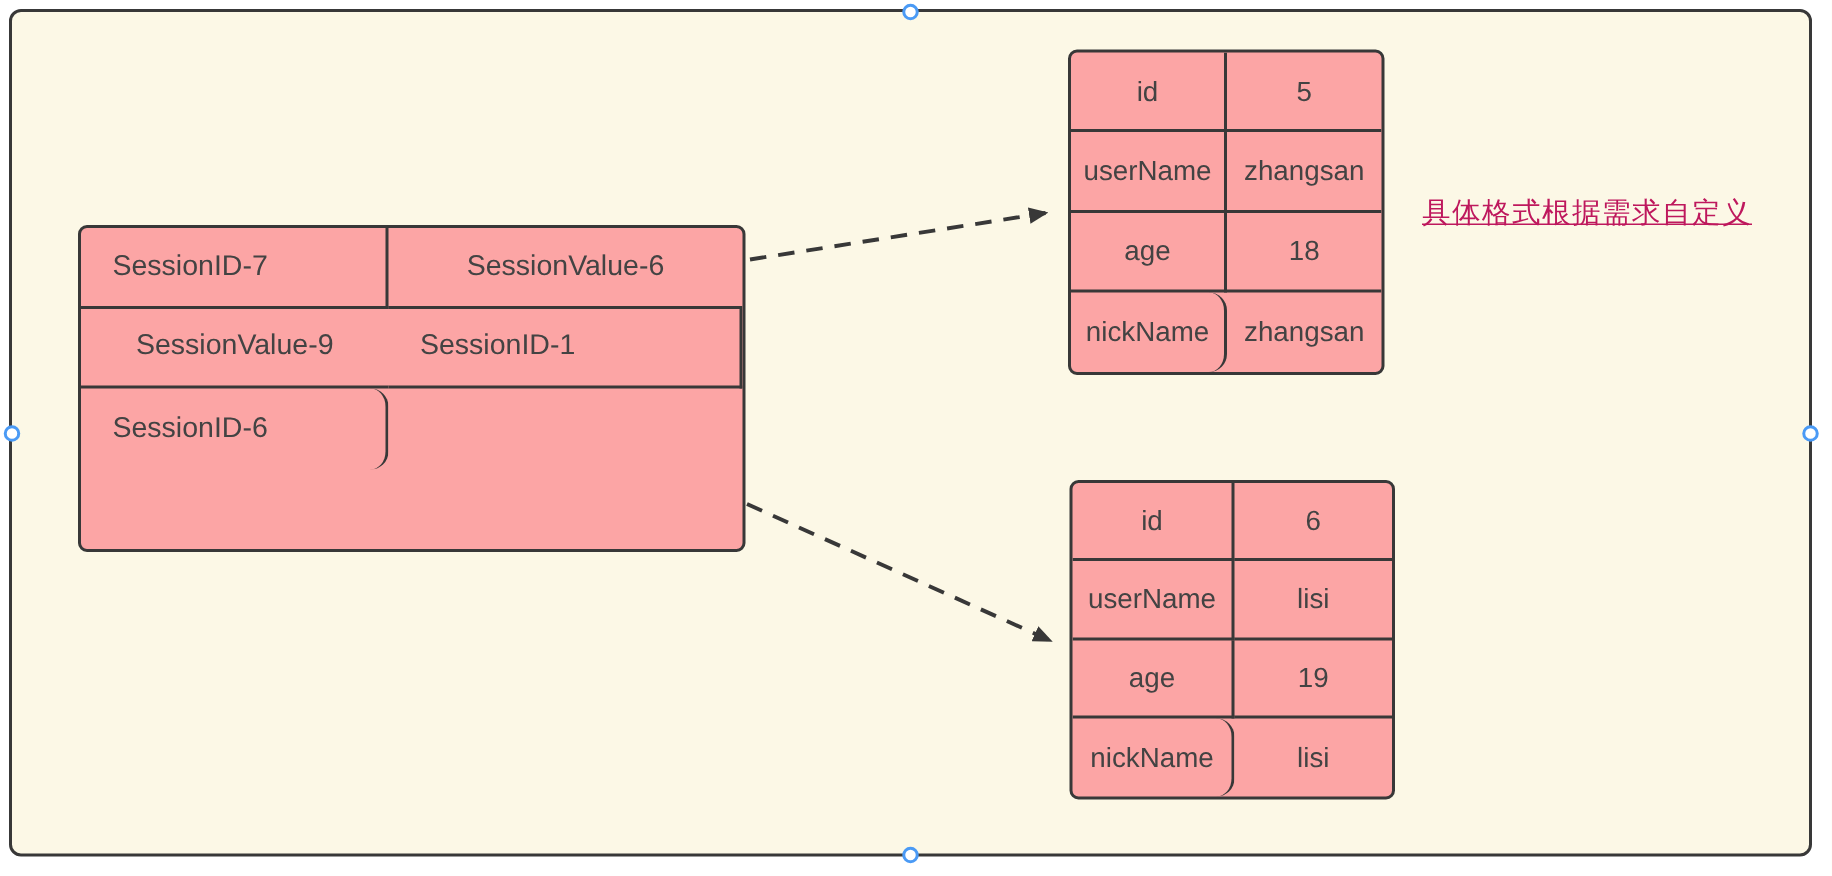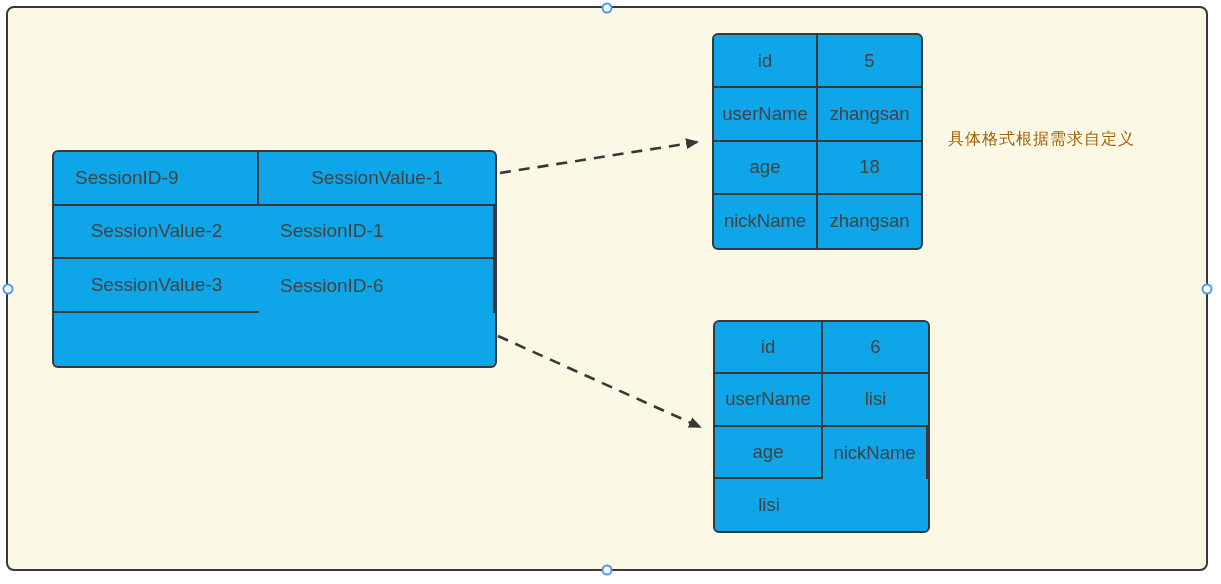--- a/index.html
+++ b/index.html
@@ -41,38 +41,38 @@
   }
   .handle-top    { left: 607px; top: 8px;  }
   .handle-bottom { left: 607px; top: 570px;}
   .handle-left   { left: 8px;   top: 289px;}
   .handle-right  { left: 1207px;top: 289px;}
 
   
   .tbl {
     position: absolute;
     display: grid;
-    background: #0ea5e9;
+    background: #fca5a5;
     border: 2px solid #383838;
     border-radius: 6px;
     overflow: hidden;
     color: #434343;
     z-index: 10;
   }
   .tbl .cell {
     display: flex;
     align-items: center;
     justify-content: center;
     border-right: 2px solid #383838;
     border-bottom: 2px solid #383838;
     white-space: nowrap;
     overflow: hidden;
   }
   .tbl .cell.last-col { border-right: none; }
-  .tbl .cell.last-row { border-bottom: none; }
+  .tbl .cell.last-row { border-bottom: none; border-radius: 12px; }
 
   
   .session-tbl {
     left: 52px;
     top: 150px;
     width: 441px;
     height: 214px;
     grid-template-columns: 205px 1fr;
     grid-template-rows: repeat(4, 1fr);
     font-size: 19px;
@@ -99,25 +99,26 @@
     top: 320px;
     width: 213px;
     height: 209px;
     grid-template-columns: 108px 1fr;
   }
 
   .annotation {
     position: absolute;
     left: 948px;
     top: 129px;
-    font-size: 16px;
-    color: #a16207;
+    font-size: 19px;
+    color: #be185d;
     letter-spacing: 1px;
     white-space: nowrap;
     z-index: 10;
+    text-decoration: underline;
   }
 
   .arrow-layer {
     position: absolute;
     left: 0;
     top: 0;
     z-index: 5;
   }
 </style>
 </head>
@@ -131,45 +132,45 @@
     <defs>
       <marker id="ah" markerWidth="13" markerHeight="11" refX="11" refY="5.5" orient="auto" markerUnits="userSpaceOnUse">
         <path d="M0,0 L13,5.5 L0,11 Z" fill="#383838"></path>
       </marker>
     </defs>
     <line x1="500" y1="173" x2="697" y2="142" stroke="#383838" stroke-width="2.6" stroke-dasharray="11 8" marker-end="url(#ah)"></line>
     <line x1="498" y1="336" x2="700" y2="427" stroke="#383838" stroke-width="2.6" stroke-dasharray="11 8" marker-end="url(#ah)"></line>
   </svg>
 
   <div class="tbl session-tbl">
-    <div class="cell key">SessionID-9</div>
-    <div class="cell val last-col">SessionValue-1</div>
-    <div class="cell val last-col">SessionValue-2</div>
+    <div class="cell key">SessionID-7</div>
+    <div class="cell val last-col">SessionValue-6</div>
+    <div class="cell val last-col">SessionValue-9</div>
     <div class="cell key">SessionID-1</div>
-    <div class="cell val last-col">SessionValue-3</div>
     <div class="cell key last-row">SessionID-6</div>
   </div>
 
   <div class="tbl kv-tbl user-tbl-1">
     <div class="cell">id</div>
     <div class="cell last-col">5</div>
     <div class="cell">userName</div>
     <div class="cell last-col">zhangsan</div>
     <div class="cell">age</div>
     <div class="cell last-col">18</div>
     <div class="cell last-row">nickName</div>
     <div class="cell last-col last-row">zhangsan</div>
   </div>
 
   <div class="tbl kv-tbl user-tbl-2">
     <div class="cell">id</div>
     <div class="cell last-col">6</div>
     <div class="cell">userName</div>
     <div class="cell last-col">lisi</div>
     <div class="cell">age</div>
+    <div class="cell last-col">19</div>
     <div class="cell last-row">nickName</div>
     <div class="cell last-col last-row">lisi</div>
   </div>
 
   <div class="annotation">具体格式根据需求自定义</div>
 
   <div class="handle handle-top"></div>
   <div class="handle handle-bottom"></div>
   <div class="handle handle-left"></div>
   <div class="handle handle-right"></div>

